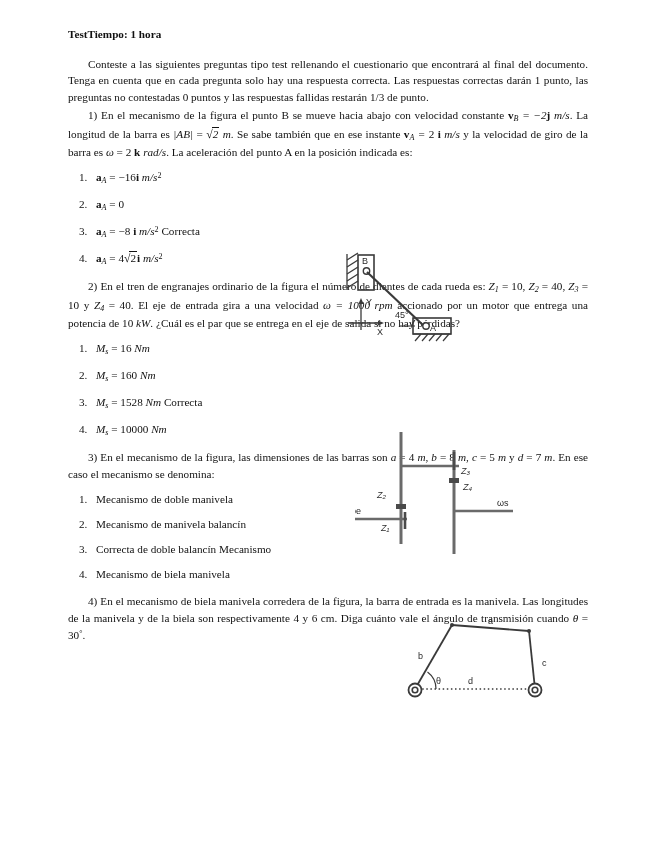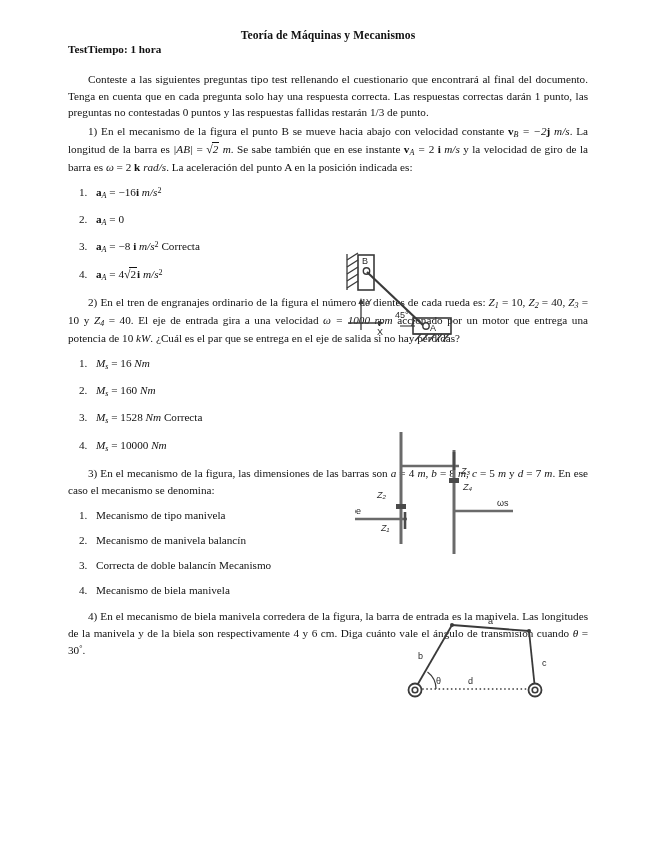--- a/index.html
+++ b/index.html
@@ -105,21 +105,20 @@
     font-size: 9px;
     fill: #2a2a2a;
   }
 </style>
 </head>
 <body>
 
 <div class="page">
   <div class="content">
 
-    <div class="doc-title">Teoría de Máquinas y Mecanismos</div>
 
     <div class="section-head">
       <span class="lbl">Test</span>
       <span class="time">Tiempo: 1 hora</span>
     </div>
 
     <p class="para">Conteste a las siguientes preguntas tipo test rellenando el cuestionario que encontrará al final del documento. Tenga en cuenta que en cada pregunta solo hay una respuesta correcta. Las respuestas correctas darán 1 punto, las preguntas no contestadas 0 puntos y las respuestas fallidas restarán 1/3 de punto.</p>
 
     <div class="q-block">
       <p class="qtext"><span>1)</span> En el mecanismo de la figura  el punto B se mueve hacia abajo con velocidad constante <span class="vec">v</span><sub class="s">B</sub> <span class="mathit">= −2</span><span class="mathbf">j</span> <span class="mathit">m/s</span>. La longitud de la barra es <span class="mathit">|AB|</span> = <span class="radic">√</span><span class="sqrt mathit">2</span> <span class="mathit">m</span>. Se sabe también que en ese instante <span class="vec">v</span><sub class="s">A</sub> <span class="mathit">=</span> 2 <span class="mathbf">i</span> <span class="mathit">m/s</span> y la velocidad de giro de la barra es <span class="mathit">ω</span> = 2 <span class="mathbf">k</span> <span class="mathit">rad/s</span>. La aceleración del punto A en la posición indicada es:</p>
@@ -140,21 +139,21 @@
         <li><span class="num">2.</span><span class="mathit">M</span><sub class="s">s</sub> = 160 <span class="mathit">Nm</span></li>
         <li><span class="num">3.</span><span class="mathit">M</span><sub class="s">s</sub> = 1528 <span class="mathit">Nm</span> <span class="correcta">Correcta</span></li>
         <li><span class="num">4.</span><span class="mathit">M</span><sub class="s">s</sub> = 10000 <span class="mathit">Nm</span></li>
       </ol>
     </div>
 
     <div class="q-block">
       <p class="qtext"><span>3)</span> En el mecanismo de la figura, las dimensiones de las barras son <span class="mathit">a</span> = 4 <span class="mathit">m</span>, <span class="mathit">b</span> = 8 <span class="mathit">m</span>, <span class="mathit">c</span> = 5 <span class="mathit">m</span> y <span class="mathit">d</span> = 7 <span class="mathit">m</span>. En ese caso el mecanismo se denomina:</p>
 
       <ol class="answers">
-        <li><span class="num">1.</span><span>Mecanismo de tipo manivela</span></li>
+        <li><span class="num">1.</span><span>Mecanismo de doble manivela</span></li>
         <li><span class="num">2.</span><span>Mecanismo de manivela balancín</span></li>
         <li><span class="num">3.</span><span>Correcta de doble balancín</span> <span class="correcta">Mecanismo</span></li>
         <li><span class="num">4.</span><span>Mecanismo de biela manivela</span></li>
       </ol>
     </div>
 
     <div class="q-block">
       <p class="qtext"><span>4)</span> En el mecanismo de biela manivela corredera de la figura, la barra de entrada es la manivela. Las longitudes de la manivela y de la biela son respectivamente 4 y 6 cm. Diga cuánto vale el ángulo de transmisión cuando <span class="mathit">θ</span> = 30<sup class="s">°</sup>.</p>
     </div>
 

